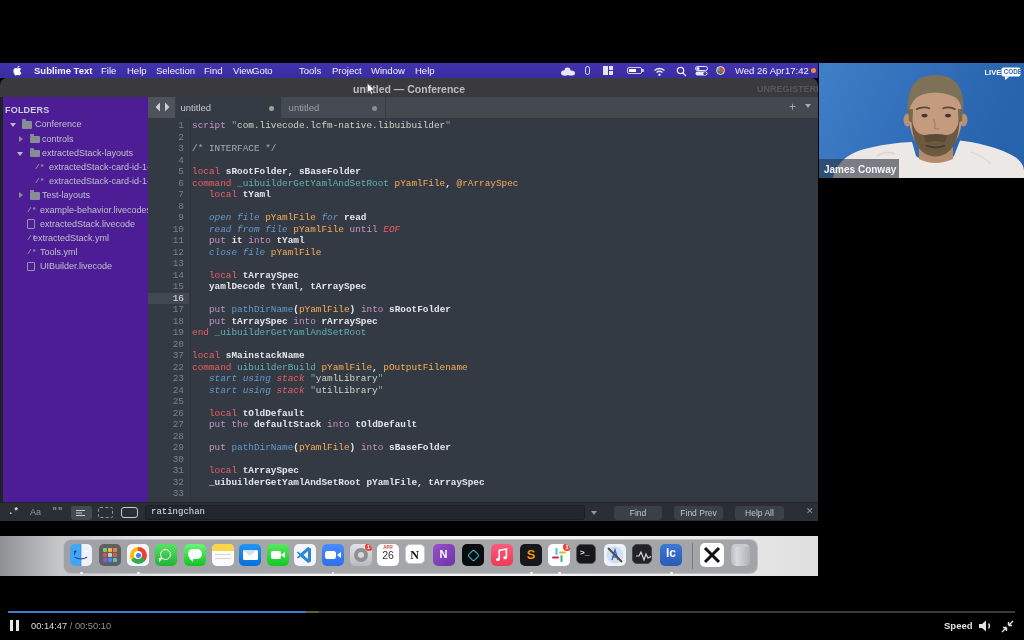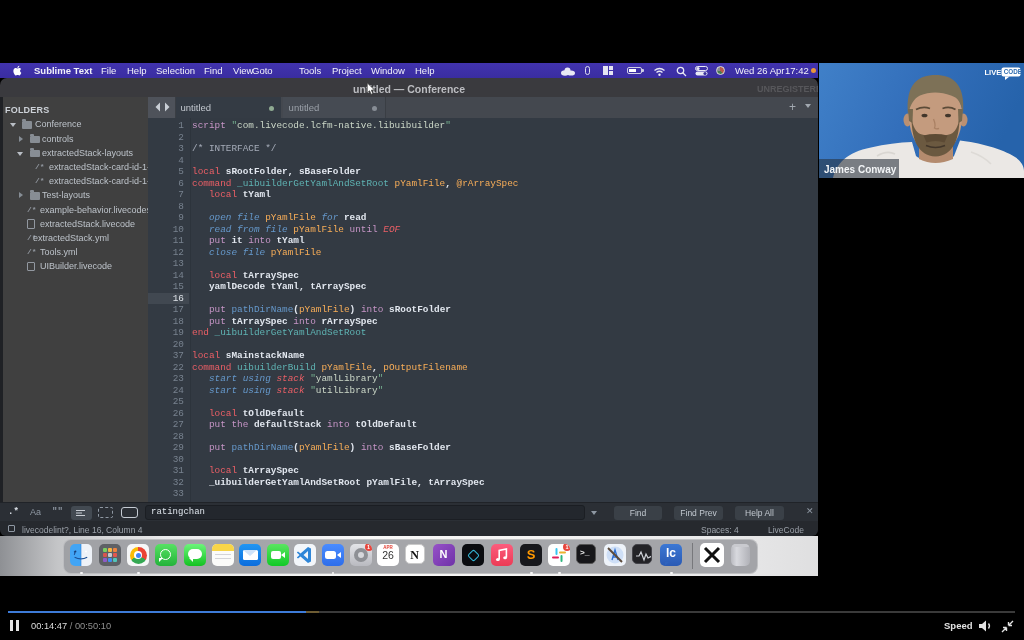--- a/index.html
+++ b/index.html
@@ -10,21 +10,21 @@
 
 #titlebar{position:absolute;left:0;top:15px;width:818px;height:19px;background:#3a3a3e;border-radius:7px 7px 0 0}
 .tl{position:absolute;top:22px;width:7px;height:7px;border-radius:50%}
 #wtitle{position:absolute;left:0;top:20px;width:818px;text-align:center;font-size:10.5px;color:#bcbdc1;font-weight:bold}
 #unreg{position:absolute;left:757px;top:21px;font-size:9px;color:#57575b;font-weight:bold}
 #tabbar{position:absolute;left:148px;top:34px;width:670px;height:21px;background:#44484f}
 #navbox{position:absolute;left:0;top:0;width:28px;height:21px;background:#4e525a;border-right:1px solid #3a3e44}
 .tab{position:absolute;top:0;height:21px;font-size:9.5px}
 .tabdot{position:absolute;top:8.5px;width:5px;height:5px;border-radius:50%}
 
-#sidebar{position:absolute;left:0;top:34px;width:148px;height:405px;background:#404040;overflow:hidden}
+#sidebar{position:absolute;left:0;top:34px;width:148px;height:405px;background:#4c1d95;overflow:hidden}
 #folders{position:absolute;left:5px;top:8px;font-size:9px;font-weight:bold;color:#ccd1d7;letter-spacing:.2px}
 .trow{position:absolute;width:148px;height:14px;font-size:9px;color:#bdc3ca;white-space:nowrap}
 .trow span{position:absolute;top:1px}
 .adn{position:absolute;top:5px;width:0;height:0;border-left:3.5px solid transparent;border-right:3.5px solid transparent;border-top:4.5px solid #b9bec5}
 .art{position:absolute;top:3px;width:0;height:0;border-top:3.5px solid transparent;border-bottom:3.5px solid transparent;border-left:4.5px solid #868d95}
 .fold{position:absolute;top:3px;width:10px;height:7.5px;background:#878d94;border-radius:1px}
 .fold:before{content:"";position:absolute;left:0;top:-2px;width:4px;height:2px;background:#878d94;border-radius:1px 1px 0 0}
 .doc{position:absolute;top:1.5px;width:7.5px;height:9.5px;border:1px solid #9298a0;border-radius:1px}
 .sic{position:absolute;top:1px;font:bold 8px "Liberation Mono";color:#9298a0}
 
@@ -257,26 +257,20 @@
           </svg></div>
     <div style="position:absolute;left:98px;top:4px;width:15px;height:11px;border:1px dashed #8f98a3;border-radius:2px"></div>
     <div style="position:absolute;left:121px;top:4px;width:17px;height:11px;border:1.4px solid #c5cbd3;border-radius:3px"></div>
     <div style="position:absolute;left:145px;top:2px;width:440px;height:15px;background:#23272d;border-radius:3px;border:1px solid #1b1e23"></div>
     <span style="position:absolute;left:151px;top:4px;font:9px 'Liberation Mono';color:#dde3ea">ratingchan</span>
     <div style="position:absolute;left:591px;top:8px;width:0;height:0;border-left:3.5px solid transparent;border-right:3.5px solid transparent;border-top:4px solid #8f98a3"></div>
     <div class="btn" style="left:614px;width:48px">Find</div>
     <div class="btn" style="left:674px;width:49px">Find Prev</div>
     <div class="btn" style="left:735px;width:49px">Help All</div>
     <span class="fi" style="left:806px;top:3px">✕</span>
-  </div>
-  <div id="statusbar">
-    <div style="position:absolute;left:8px;top:4px;width:7px;height:7px;border:1px solid #8f98a3;border-radius:1px"></div>
-    <span style="position:absolute;left:22px;top:3.5px">livecodelint?, Line 16, Column 4</span>
-    <span style="position:absolute;left:701px;top:3.5px">Spaces: 4</span>
-    <span style="position:absolute;left:768px;top:3.5px">LiveCode</span>
   </div>
   <div id="dock">
         <div class="dk" style="left:6px;background:linear-gradient(90deg,#42a5f5 0 50%,#eef2f8 50% 100%)"><svg width="22" height="22">
             <path d="M4.2,7.2 q1.4,1.8 0,3.6 M4.6,13.2 q6.4,3.3 12.6,0" stroke="#1c4f93" stroke-width="1.1" fill="none"></path>
             <circle cx="5.5" cy="7.5" r="0.9" fill="#173f78"></circle>
             <circle cx="16" cy="7.5" r="0.9" fill="#fff"></circle>
             <path d="M11,0 L11,22" stroke="#2e7cd6" stroke-width="0.6"></path>
           </svg></div>
 <div class="dk" style="left:34.5px;background:rgba(88,90,96,.92)">
           <div class="lpg">

